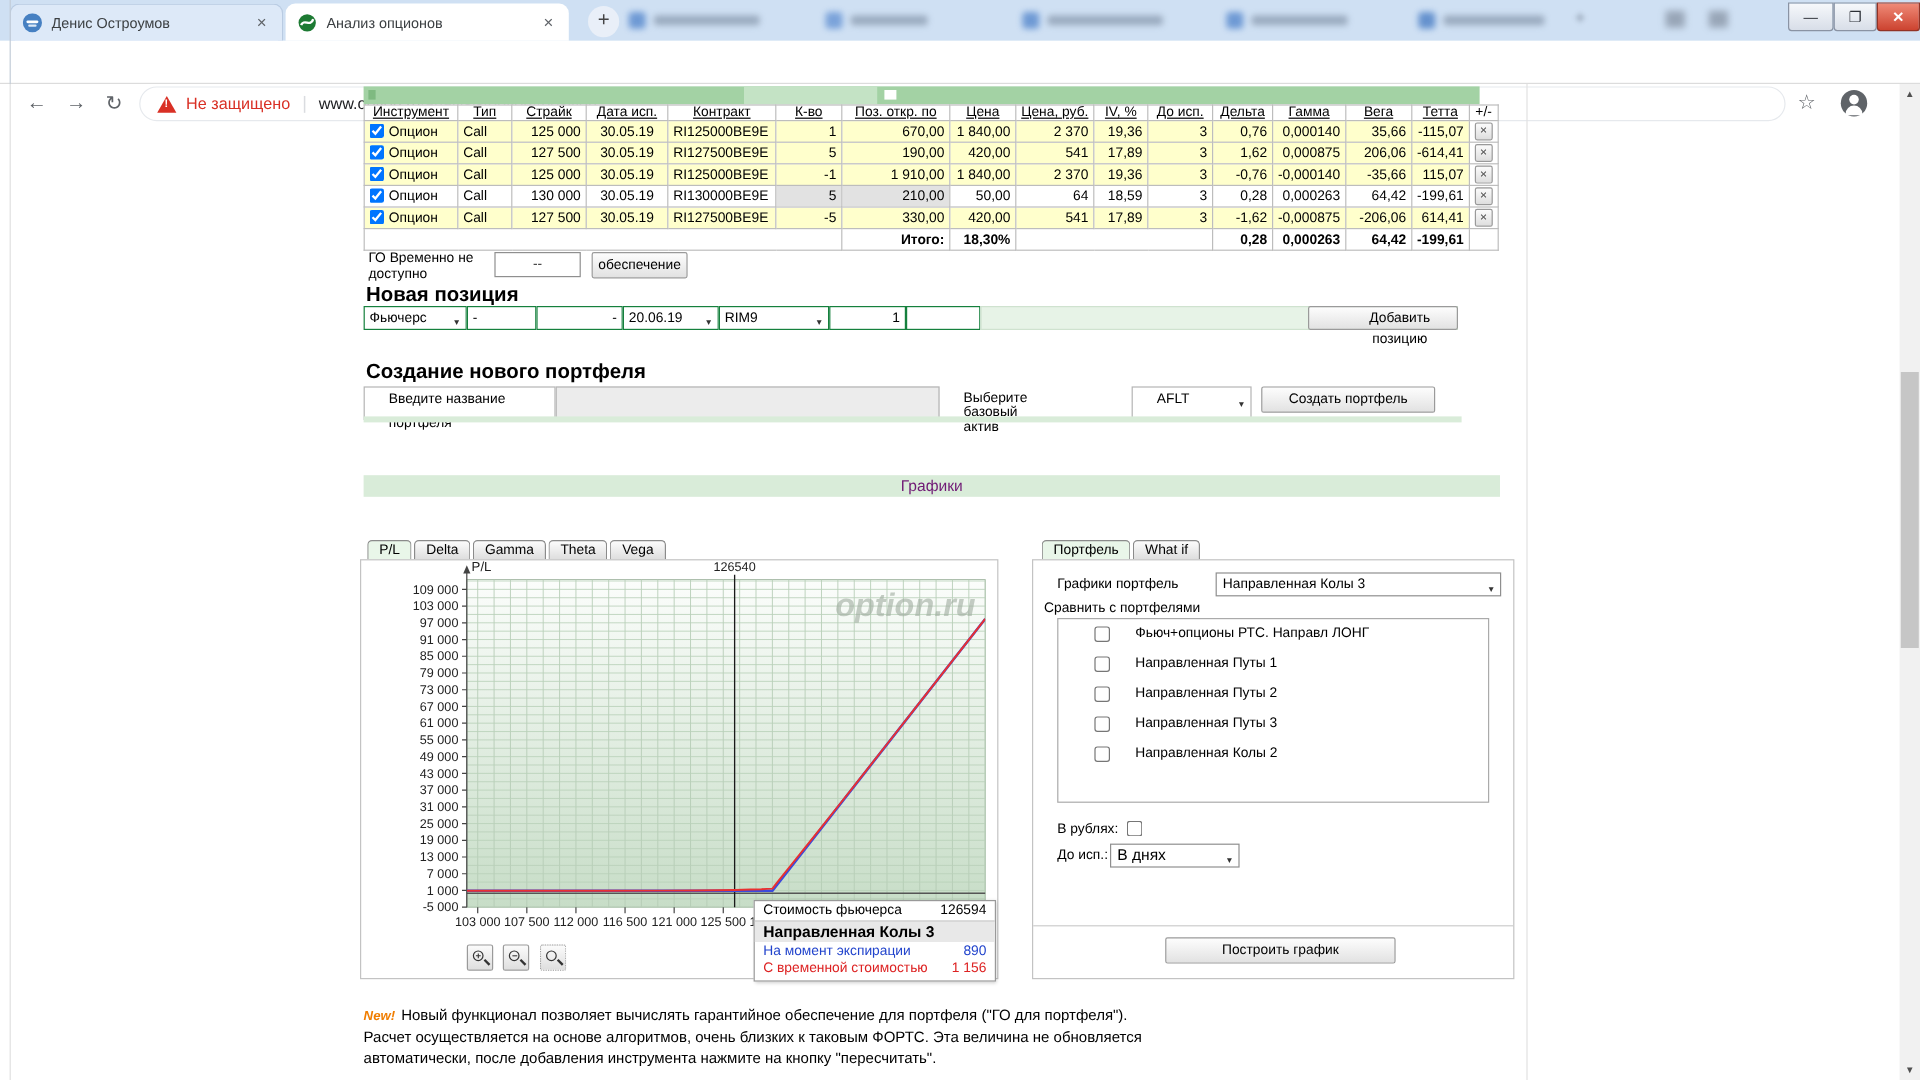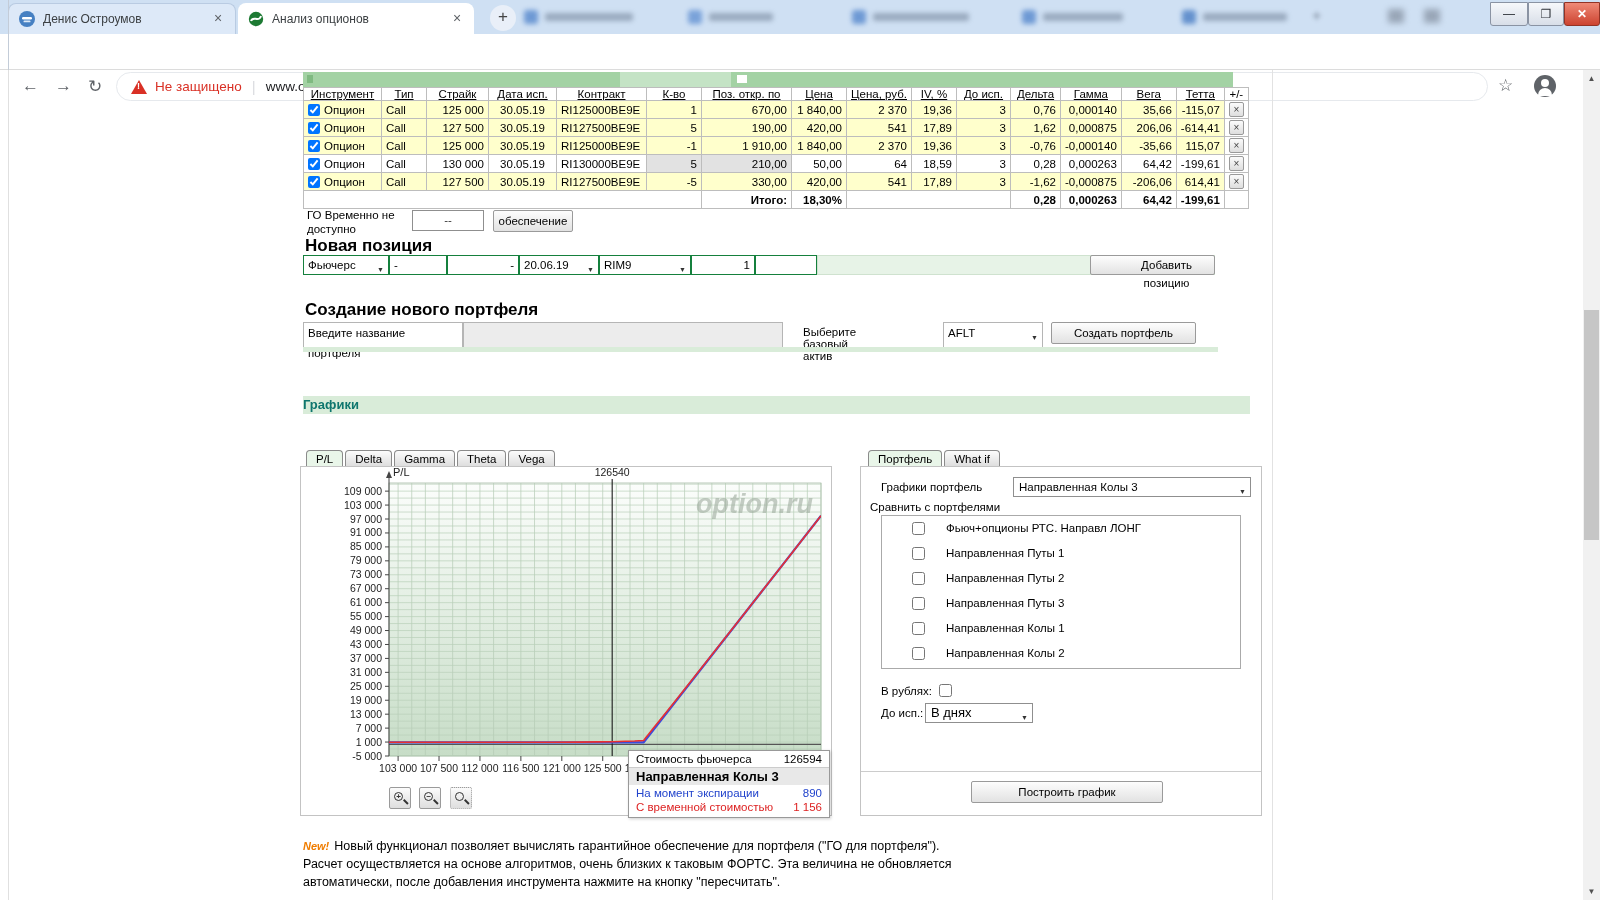--- a/index.html
+++ b/index.html
@@ -78,25 +78,25 @@
 
   .h2title { position:absolute; font-size:17px; font-weight:bold; color:#000; }
 
   .newpos-row { position:absolute; left:303px; top:255px; height:20px; font-size:11.5px; }
   .cellbox { position:absolute; top:0; height:20px; border:1px solid #15803d; background:#fff; line-height:18px; padding:0 4px; }
   .selbox:after { content:"▼"; position:absolute; right:4px; top:5px; font-size:7px; color:#333; }
   .np-filler { position:absolute; top:0; height:20px; background:#e7f3e7; border:1px solid #cfe2cf; }
   .np-add { position:absolute; top:0; width:125px; height:20px; line-height:18px;padding-left:28px; }
 
   .newport-row { position:absolute; left:303px; top:322px; height:22px; font-size:11.5px; }
-  .npr-cell { position:absolute; top:0; height:28px; border:1px solid #b5b5b5; line-height:20px; padding:0 4px; background:#fff; }
+  .npr-cell { position:absolute; top:0; height:28px; border:1px solid #b5b5b5; line-height:20px; padding:0 20px; background:#fff; }
   .npr-input { background:#ececec; border:1px solid #b5b5b5; }
   .green-strip { position:absolute; left:303px; top:347px; width:915px; height:5px; background:#d9ecd9; }
 
-  .graphs-bar { position:absolute; left:303px; top:396px; width:947px; height:18px; background:#d9ecd9; font-size:13px; font-weight:bold; color:#0f766e; line-height:18px; }
+  .graphs-bar { position:absolute; left:303px; top:396px; width:947px; height:18px; background:#d9ecd9; text-align:center; font-size:13px; font-weight:normal; color:#701a75; line-height:18px; }
 
   .tabs-row { position:absolute; top:450px; height:17px; font-size:11.5px; }
   .gtab { display:inline-block; height:17px; padding:0 9px; line-height:16px; margin-right:2px; border:1px solid #8b8b8b; border-bottom:none;
           border-radius:4px 4px 0 0; background:linear-gradient(#fcfcfc,#dcdcdc); color:#000; }
   .gtab.active { background:#e9f6e9; }
 
   .panel { position:absolute; border:1px solid #c3c3c3; background:#fff; }
   #chart-panel { left:300px; top:466px; width:532px; height:350px; }
   #right-panel { left:860px; top:466px; width:402px; height:350px; font-size:11.5px; }
 
@@ -578,21 +578,20 @@
 
   <div class="panel" id="right-panel">
     <div class="rp-label" style="left:20px; top:14px;">Графики портфель</div>
     <div class="rp-select selbox" style="left:152px; top:10px; width:238px;">Направленная Колы 3</div>
     <div class="rp-label" style="left:9px; top:34px;text-align:center;">Сравнить с портфелями</div>
     <div class="listbox">
         <div class="lb-item"><input type="checkbox" style=""><span>Фьюч+опционы РТС. Направл ЛОНГ</span></div>
         <div class="lb-item"><input type="checkbox" style=""><span>Направленная Путы 1</span></div>
         <div class="lb-item"><input type="checkbox" style=""><span>Направленная Путы 2</span></div>
         <div class="lb-item"><input type="checkbox" style=""><span>Направленная Путы 3</span></div>
-        <div class="lb-item"><input type="checkbox" style=""><span>Направленная Колы 1</span></div>
         <div class="lb-item"><input type="checkbox" style=""><span>Направленная Колы 2</span></div>
       </div>
     <div class="rp-label" style="left:20px; top:218px;">В рублях:</div>
     <input type="checkbox" style="position: absolute; left: 78px; top: 217px; width: 13px; height: 13px;">
     <div class="rp-label" style="left:20px; top:240px;">До исп.:</div>
     <div class="rp-select selbox" style="left:64px; top:236px; width:108px; font-size:13px;">В днях</div>
     <div class="rp-divider"></div>
     <div class="btn rp-build">Построить график</div>
   </div>
 

